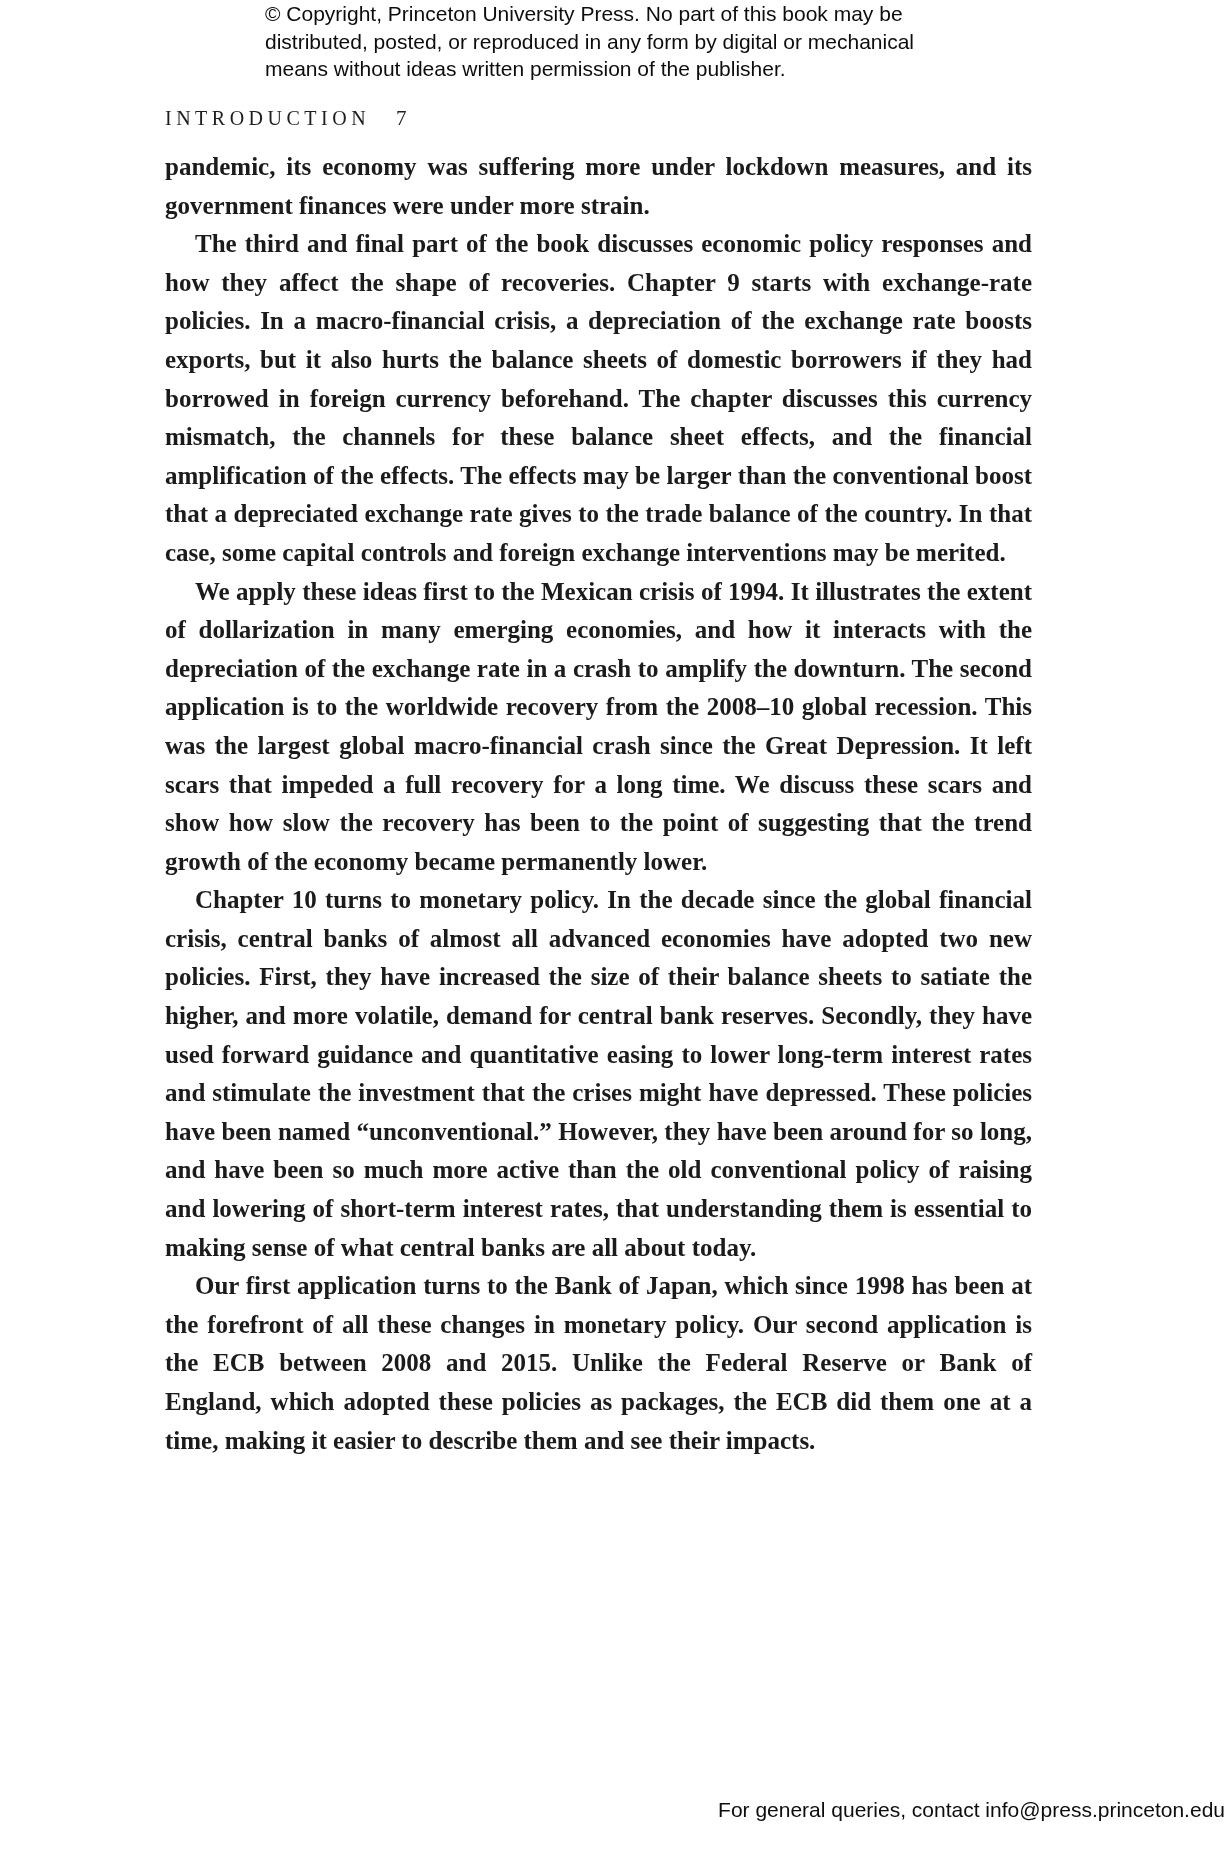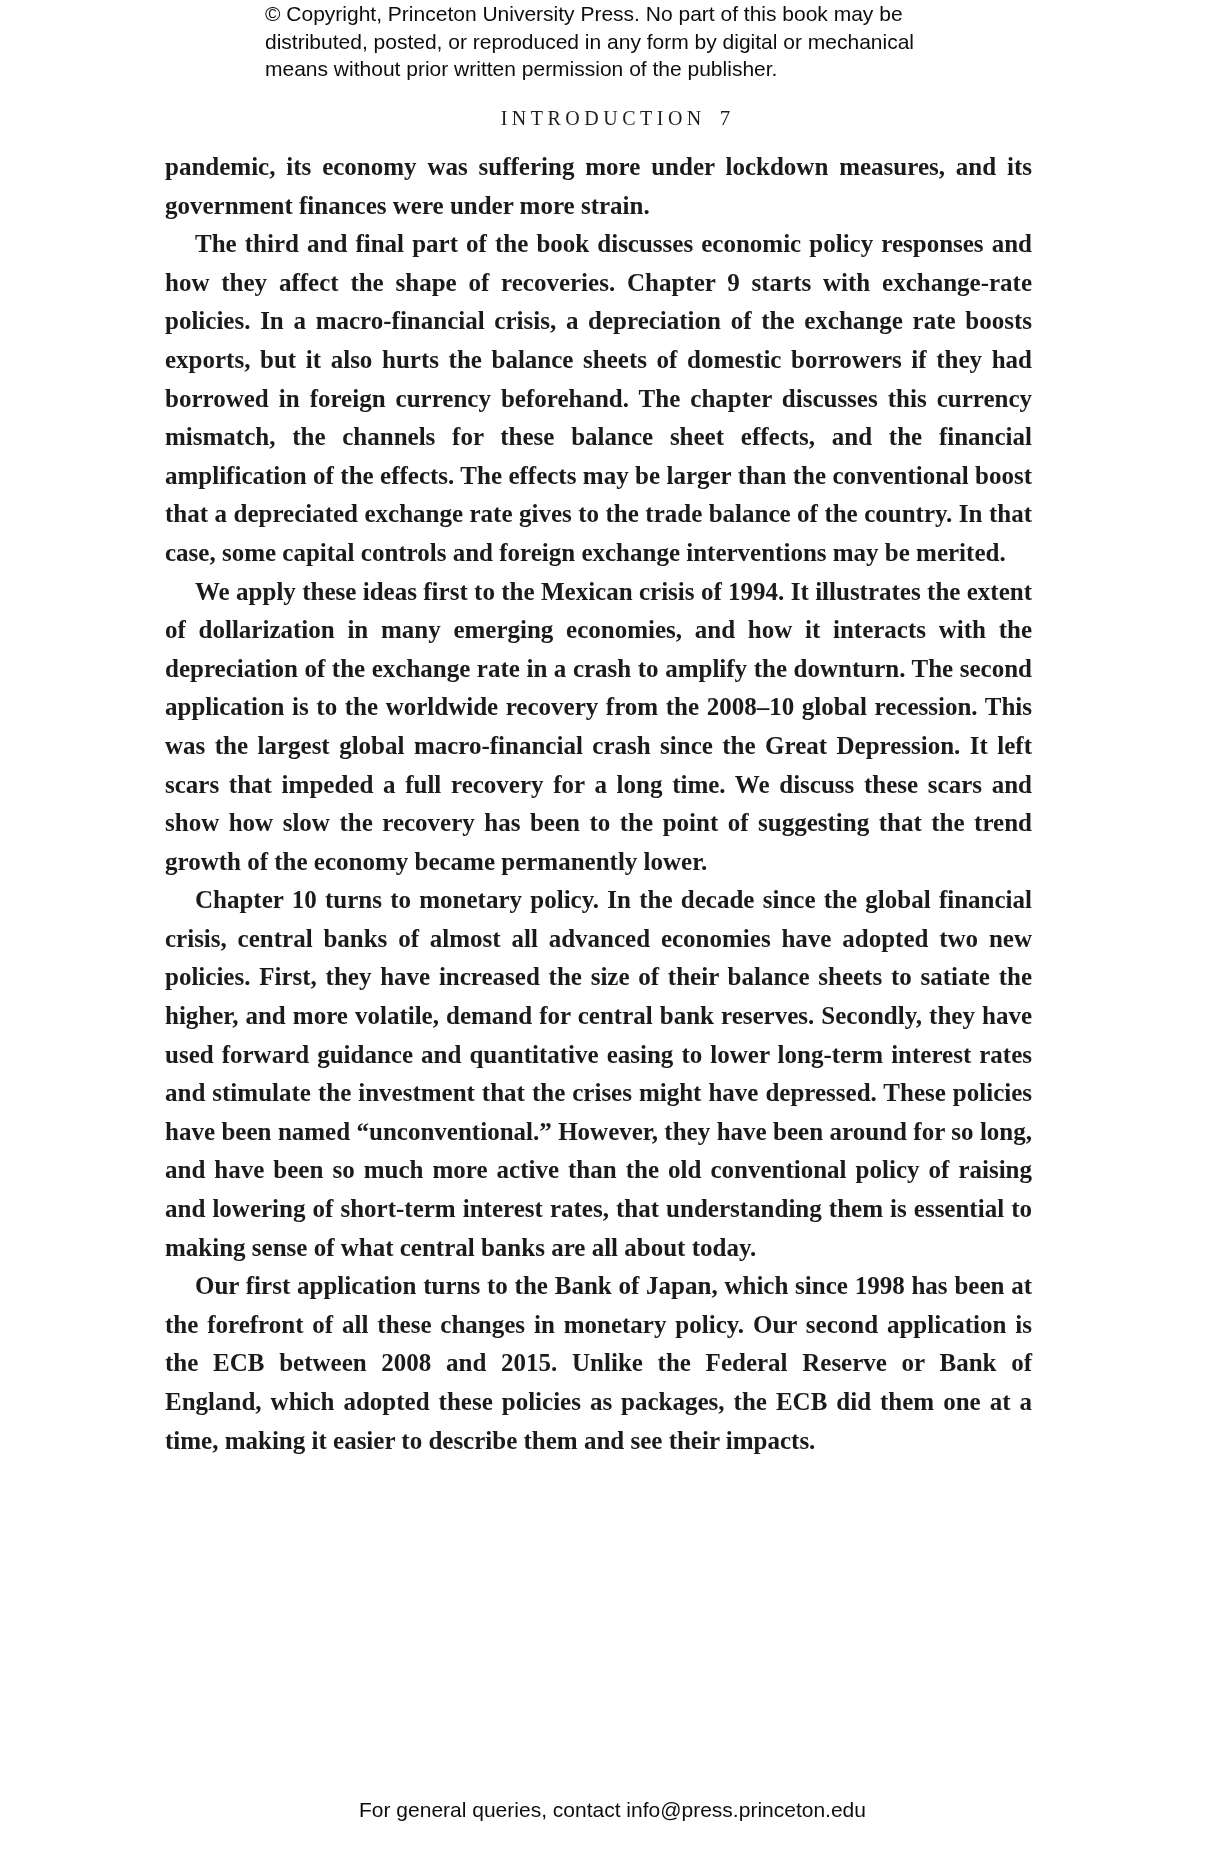--- a/index.html
+++ b/index.html
@@ -18,27 +18,27 @@
     left: 265px;
     top: 0;
     width: 700px;
     font-family: "Liberation Sans", sans-serif;
     font-size: 21px;
     line-height: 27.5px;
     color: #0d0d0d;
   }
   .running-head {
     position: absolute;
-    left: 182px;
+    left: 165px;
     top: 106px;
     width: 867px;
     display: flex;
-    justify-content: center;
+    justify-content: flex-start;
     align-items: baseline;
-    gap: 14px;
+    gap: 26px;
     color: #1e1e1e;
   }
   .running-head .head-title {
     font-size: 20px;
     letter-spacing: 4.5px;
   }
   .running-head .head-pagenum {
     font-size: 21px;
     letter-spacing: 0;
   }
@@ -53,35 +53,35 @@
     text-align: justify;
     font-weight: bold;
   }
   .body-text p { text-indent: 30px; }
   .body-text p.no-indent { text-indent: 0; }
   .footer {
     position: absolute;
     left: 0;
     top: 1798px;
     width: 1225px;
-    text-align: center;
+    text-align: right;
     font-family: "Liberation Sans", sans-serif;
     font-size: 21px;
     color: #0d0d0d;
   }
 </style>
 </head>
 <body>
 
 <div class="page">
 
   <div class="copyright">
     <div>© Copyright, Princeton University Press. No part of this book may be</div>
     <div>distributed, posted, or reproduced in any form by digital or mechanical</div>
-    <div>means without prior written permission of the publisher.</div>
+    <div>means without ideas written permission of the publisher.</div>
   </div>
 
   <div class="running-head">
     <span class="head-title">INTRODUCTION</span>
     <span class="head-pagenum">7</span>
   </div>
 
   <div class="body-text">
       <p class="no-indent">pandemic, its economy was suffering more under lockdown measures, and its government finances were under more strain.</p>
       <p>The third and final part of the book discusses economic policy responses and how they affect the shape of recoveries. Chapter 9 starts with exchange-rate policies. In a macro-financial crisis, a depreciation of the exchange rate boosts exports, but it also hurts the balance sheets of domestic borrowers if they had borrowed in foreign currency beforehand. The chapter discusses this currency mismatch, the channels for these balance sheet effects, and the financial amplification of the effects. The effects may be larger than the conventional boost that a depreciated exchange rate gives to the trade balance of the country. In that case, some capital controls and foreign exchange interventions may be merited.</p>

